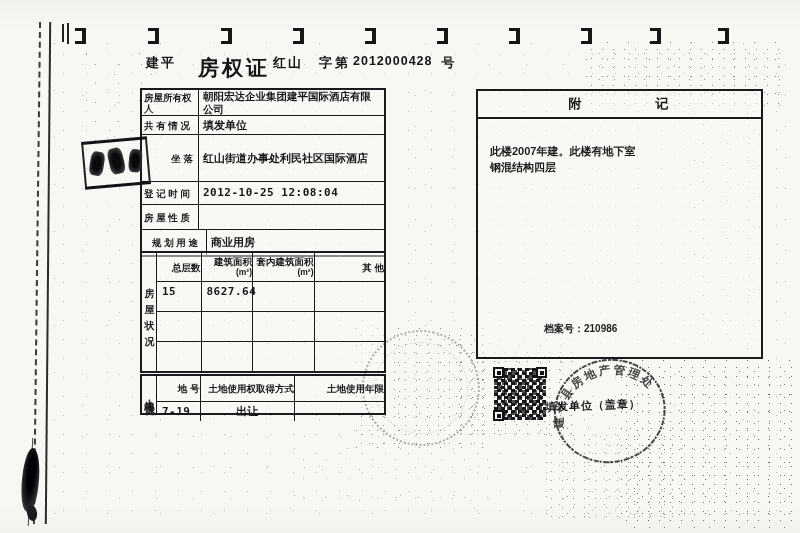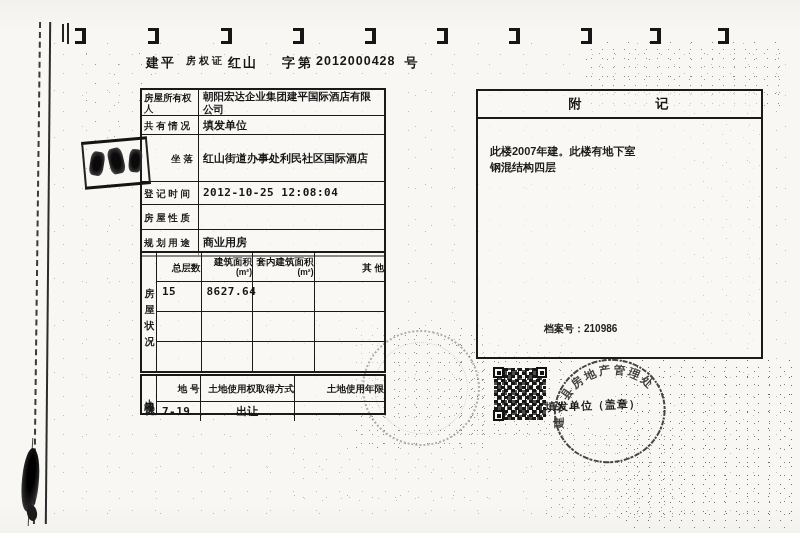--- a/index.html
+++ b/index.html
@@ -16,23 +16,23 @@
   .edgeline{position:absolute;top:22px;height:502px;}
   .edge-dashed{left:36px;border-left:2px dashed #3a3a3a;transform:rotate(0.7deg);}
   .edge-solid{left:47px;border-left:2px solid #2c2c2c;transform:rotate(0.5deg);}
   .edge-solid2{left:30px;top:438px;height:88px;border-left:1.5px solid #444;transform:rotate(3deg);}
   .edge-blob{left:22px;top:448px;width:17px;height:64px;background:radial-gradient(ellipse at 50% 40%,#000 30%,#222 60%,rgba(30,30,30,.6));border-radius:45% 55% 40% 50%;transform:rotate(6deg);}
   .edge-blob2{left:27px;top:505px;width:10px;height:16px;background:#1c1c1c;border-radius:50%;transform:rotate(-10deg);}
 
   
   #title{left:146px;top:54px;display:flex;align-items:flex-start;font-weight:bold;color:#161616;}
   #title .w1{font-size:13px;letter-spacing:2px;}
-  #title .w2{font-size:10px;letter-spacing:3px;margin-left:10px;}
+  #title .w2{font-size:21px;letter-spacing:3px;margin-left:22px;}
   #title .w3{font-size:13px;letter-spacing:2px;margin-left:3px;}
-  #title .w4{font-size:13px;letter-spacing:3px;margin-left:24px;}
+  #title .w4{font-size:13px;letter-spacing:3px;margin-left:16px;}
   #title .num{font-size:12.5px;font-family:Liberation Sans, sans-serif;letter-spacing:1px;margin-left:2px;font-weight:bold;}
   #title .w5{font-size:13px;margin-left:9px;}
 
   
   #owner-table{left:140px;top:88px;width:246px;border:2px solid #1a1a1a;box-sizing:border-box;background:rgba(250,249,246,.6);}
   .orow{display:flex;border-bottom:1.5px solid #1a1a1a;box-sizing:border-box;}
   .orow:last-child{border-bottom:none;}
   .olabel{width:57px;min-width:57px;border-right:1.5px solid #1a1a1a;box-sizing:border-box;font-size:9.5px;font-weight:bold;color:#1b1b1b;display:flex;align-items:center;padding:1px 2px;line-height:11px;}
   .oval{flex:1;font-size:10.5px;font-weight:600;color:#161616;padding:2px 4px;line-height:12.5px;display:flex;flex-direction:column;justify-content:center;box-sizing:border-box;}
   .mono{font-family:"DejaVu Sans Mono",monospace;letter-spacing:0.5px;}
@@ -149,21 +149,21 @@
       <div class="oval" style="font-size:11px;">红山街道办事处利民社区国际酒店</div>
     </div>
     <div class="orow" style="height:23px;">
       <div class="olabel">登 记 时 间</div>
       <div class="oval mono" style="font-size:11px;">2012-10-25 12:08:04</div>
     </div>
     <div class="orow" style="height:25px;">
       <div class="olabel">房 屋 性 质</div>
       <div class="oval"></div>
     </div>
-    <div class="orow" style="height:25px;">
+    <div class="orow" style="height:25px;padding-left:8px;">
       <div class="olabel">规 划 用 途</div>
       <div class="oval" style="font-size:11px;">商业用房</div>
     </div>
   </div>
 
   <div class="block" style="left:140px;top:251px;width:246px;height:122px;">
     <div class="sidecol">
       <span style="writing-mode:vertical-rl;letter-spacing:16px;">房屋状况</span>
     </div>
     <div class="gridcol">

